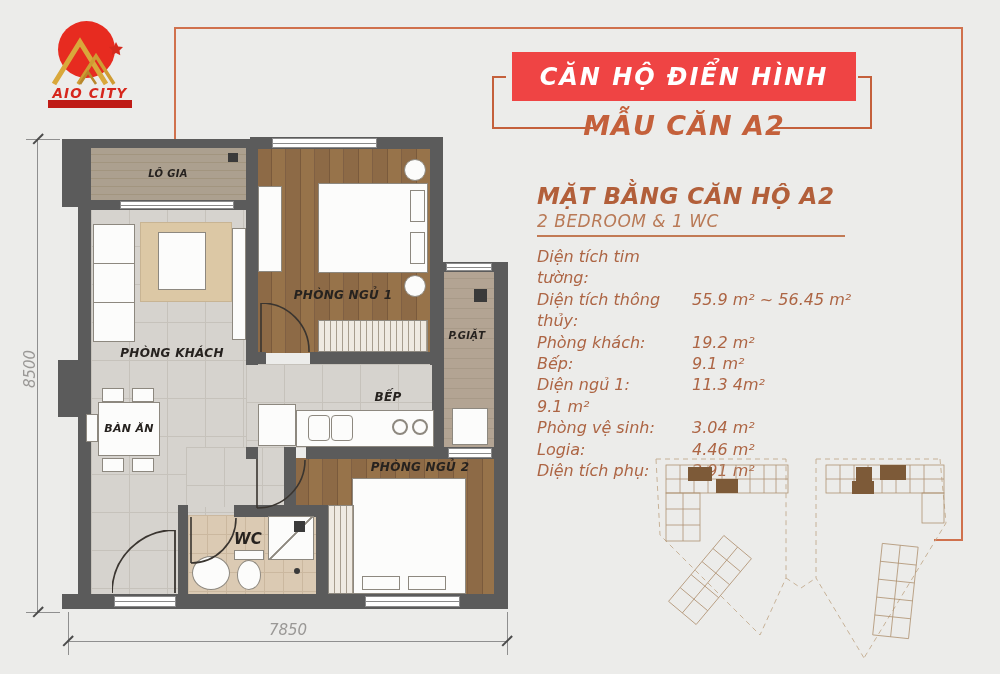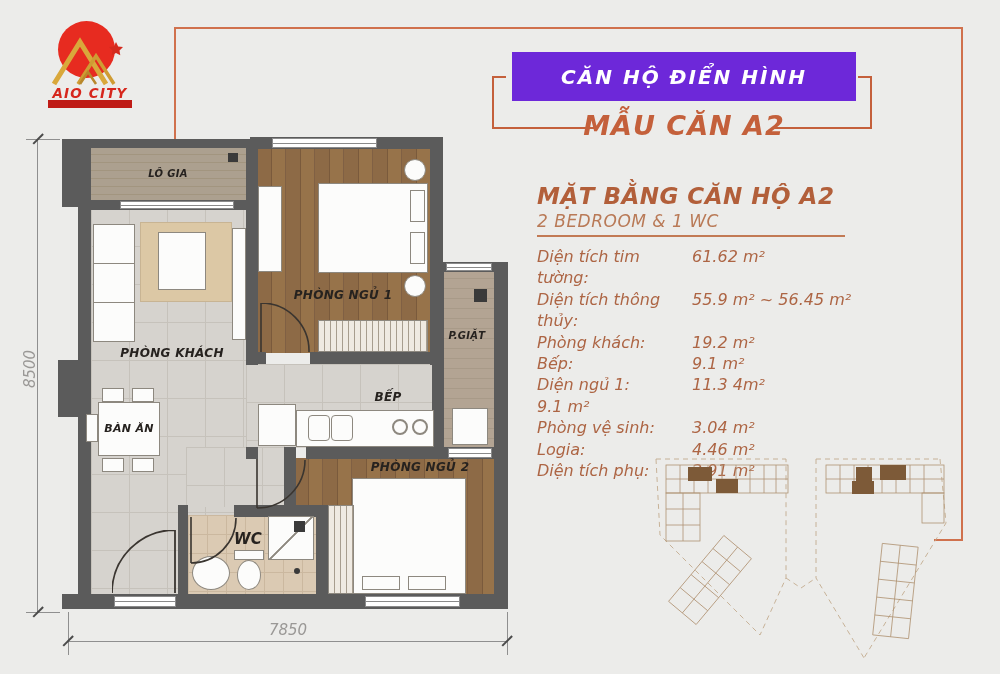--- a/index.html
+++ b/index.html
@@ -6,22 +6,22 @@
   .page{position:relative;width:1000px;height:674px;background:#ececea;overflow:hidden;
         font-family:"DejaVu Sans","Liberation Sans",sans-serif;font-style:italic;}
   .abs{position:absolute;}
   
   .frame{position:absolute;background:#d0714d;}
   
   .logo-circle{position:absolute;left:58px;top:21px;width:57px;height:57px;border-radius:50%;background:#e72b20;}
   .logo-name{position:absolute;left:46px;top:85px;width:88px;text-align:center;font-size:13.5px;font-weight:800;color:#d6261c;letter-spacing:1.2px;}
   .logo-bar{position:absolute;left:48px;top:100px;width:84px;height:8px;background:#bf1b15;}
   
-  .banner{position:absolute;left:512px;top:52px;width:344px;height:49px;background:#6d28d9;
-          display:flex;align-items:center;justify-content:center;color:#fff;font-size:20px;font-weight:bold;letter-spacing:2px;}
+  .banner{position:absolute;left:512px;top:52px;width:344px;height:49px;background:#ef4444;
+          display:flex;align-items:center;justify-content:center;color:#fff;font-size:24px;font-weight:bold;letter-spacing:2px;}
   .hline{position:absolute;background:#c4603b;}
   .subtitle{position:absolute;left:512px;top:110px;width:344px;text-align:center;font-size:27px;font-weight:bold;color:#c4603b;letter-spacing:1px;}
   
   .info-title{position:absolute;left:537px;top:183px;font-size:23px;font-weight:bold;color:#b25f3a;letter-spacing:.5px;}
   .info-sub{position:absolute;left:537px;top:211px;font-size:17px;color:#b97a57;letter-spacing:.5px;}
   .info-rule{position:absolute;left:537px;top:235px;width:308px;height:2px;background:#c27a55;}
   .specs{position:absolute;left:537px;top:246px;width:330px;font-size:16px;color:#ad6544;}
   .spec-row{display:flex;line-height:21.4px;}
   .spec-label{width:155px;flex:none;}
   .spec-value{flex:1;}
@@ -77,21 +77,20 @@
   <div class="hline" style="left:494px;top:127px;width:100px;height:2px"></div>
   <div class="hline" style="left:774px;top:127px;width:98px;height:2px"></div>
   <div class="subtitle">MẪU CĂN A2</div>
 
   <div class="info-title">MẶT BẰNG CĂN HỘ A2</div>
   <div class="info-sub">2 BEDROOM &amp; 1 WC</div>
   <div class="info-rule"></div>
   <div class="specs">
     <div class="spec-row">
         <span class="spec-label">Diện tích tim tường:</span>
-        <span class="spec-value">61.62 m²</span>
       </div>
     <div class="spec-row">
         <span class="spec-label">Diện tích thông thủy:</span>
         <span class="spec-value">55.9 m² ~ 56.45 m²</span>
       </div>
     <div class="spec-row">
         <span class="spec-label">Phòng khách:</span>
         <span class="spec-value">19.2 m²</span>
       </div>
     <div class="spec-row">

